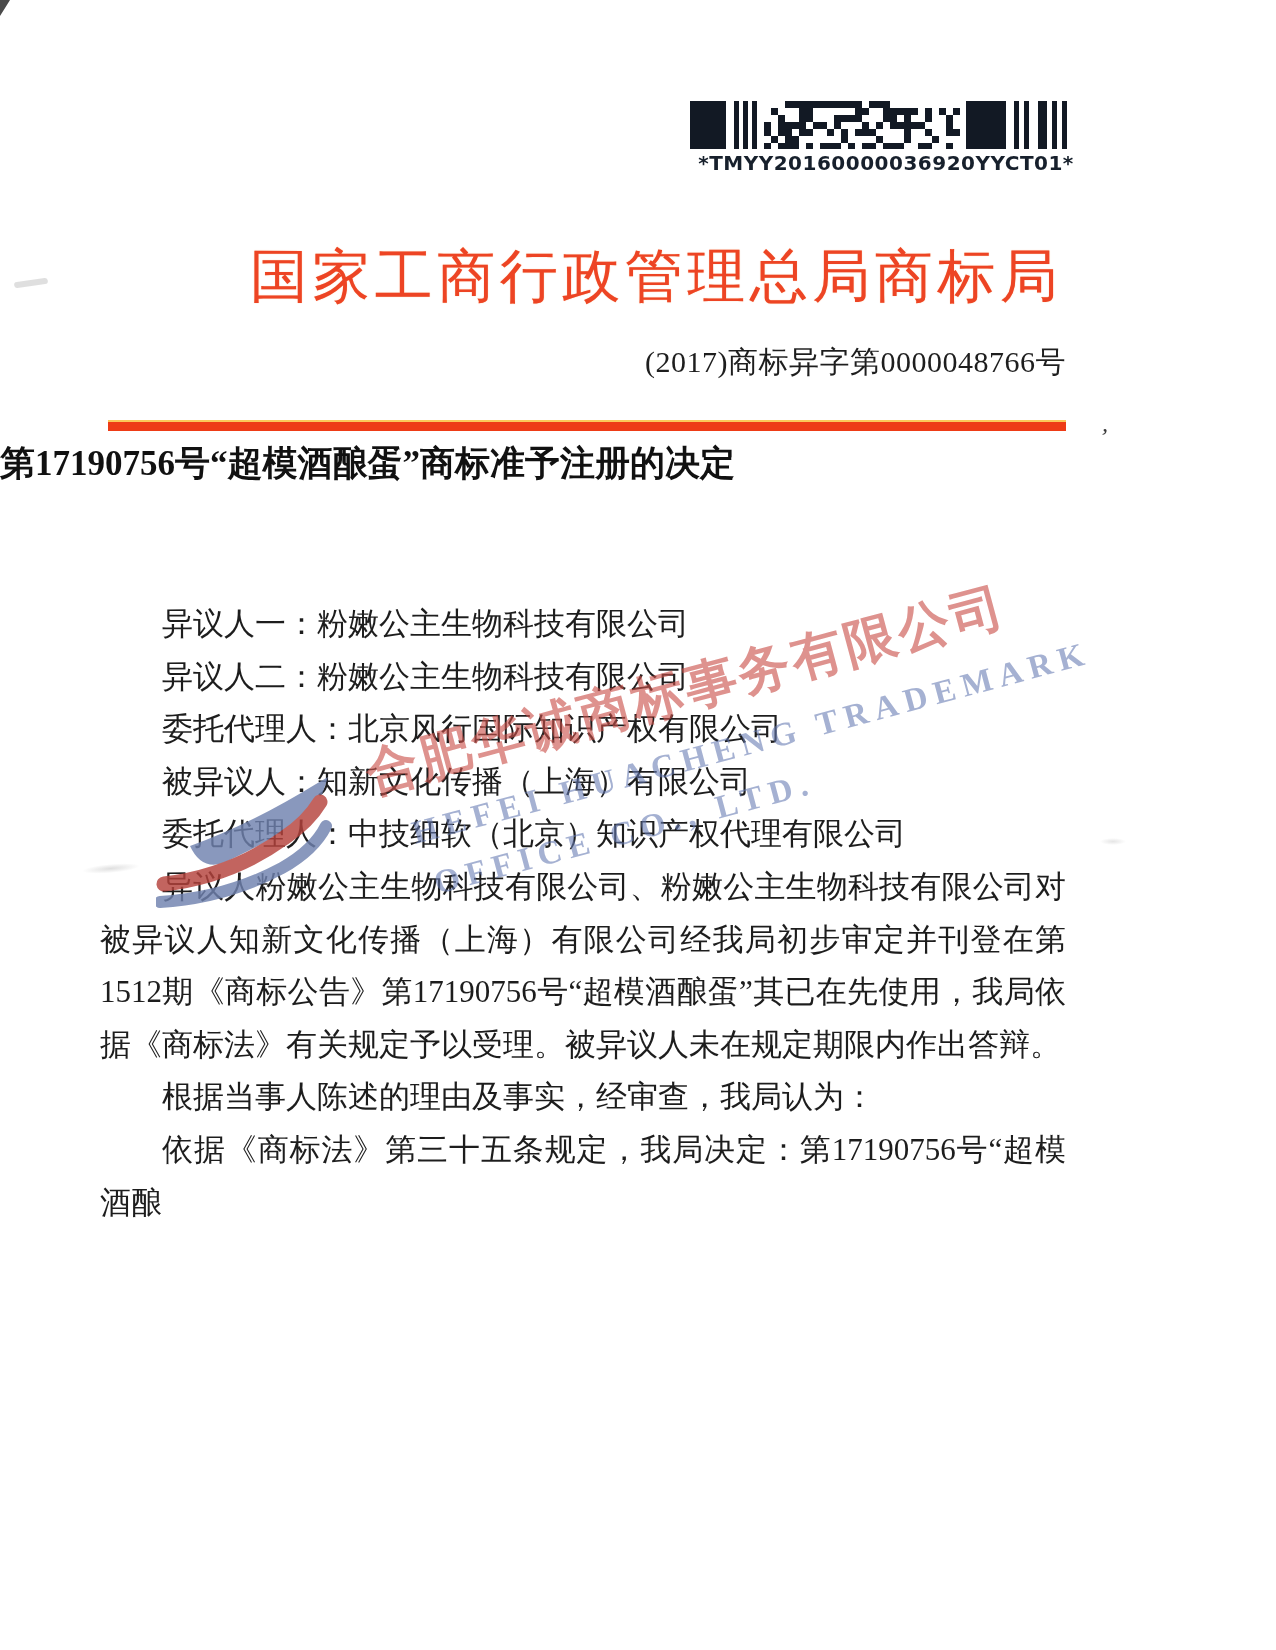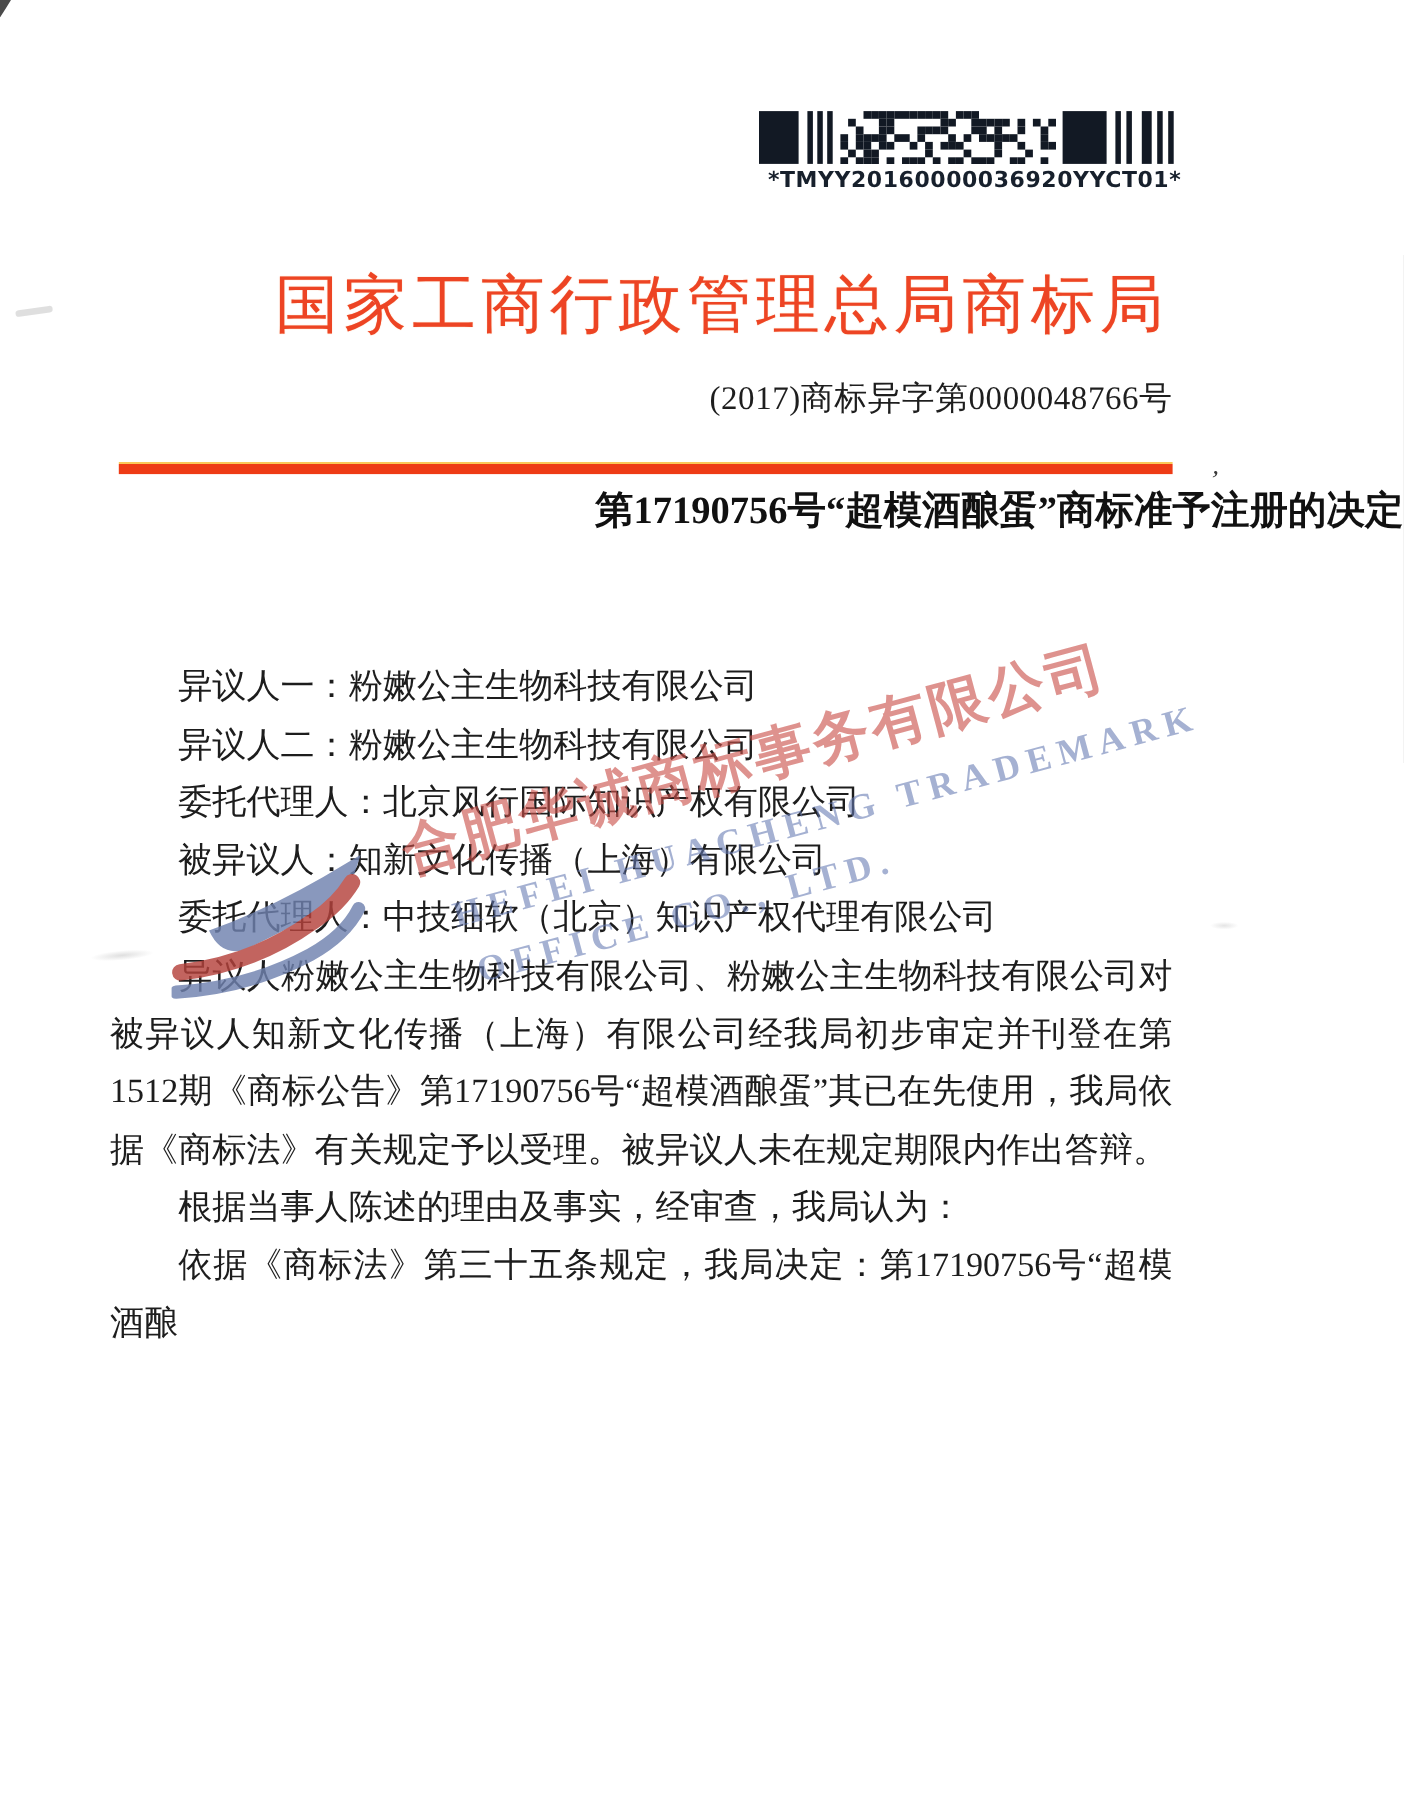--- a/index.html
+++ b/index.html
@@ -49,21 +49,21 @@
   .divider-rule{
     position:absolute;top:420px;left:108px;width:958px;height:11px;
     background:linear-gradient(rgba(250,190,60,0.85) 0 14%,var(--accent-red) 14%);
   }
   .stray-mark{
     position:absolute;top:424px;left:1100px;
     font-size:24px;color:#3a3a3a;transform:rotate(8deg);
   }
   .document-title{
     position:absolute;top:440px;left:0;width:1276px;
-    text-align:right;font-size:35px;font-weight:600;
+    text-align:left;font-size:35px;font-weight:600;
     color:#111;white-space:nowrap;
   }
   
   .watermark-layer{position:absolute;inset:0;z-index:3;pointer-events:none;}
   .wm{position:absolute;transform-origin:0 0;transform:rotate(-15deg);mix-blend-mode:multiply;white-space:nowrap;}
   .wm-cn{
     left:358px;top:742px;
     font-size:52px;font-weight:600;letter-spacing:3px;
     color:var(--wm-red);
   }

